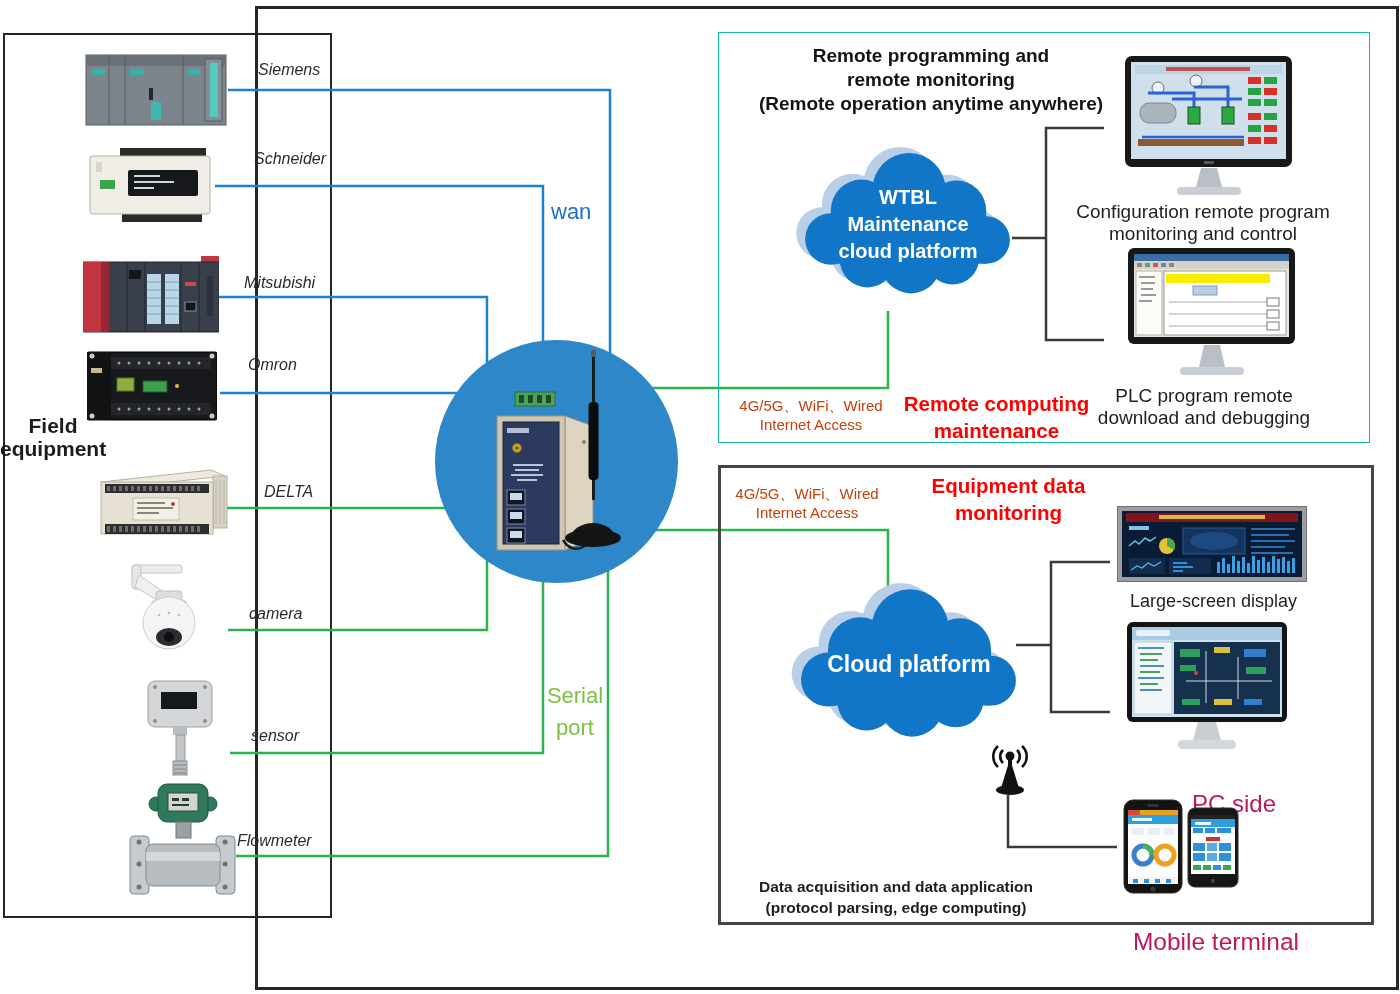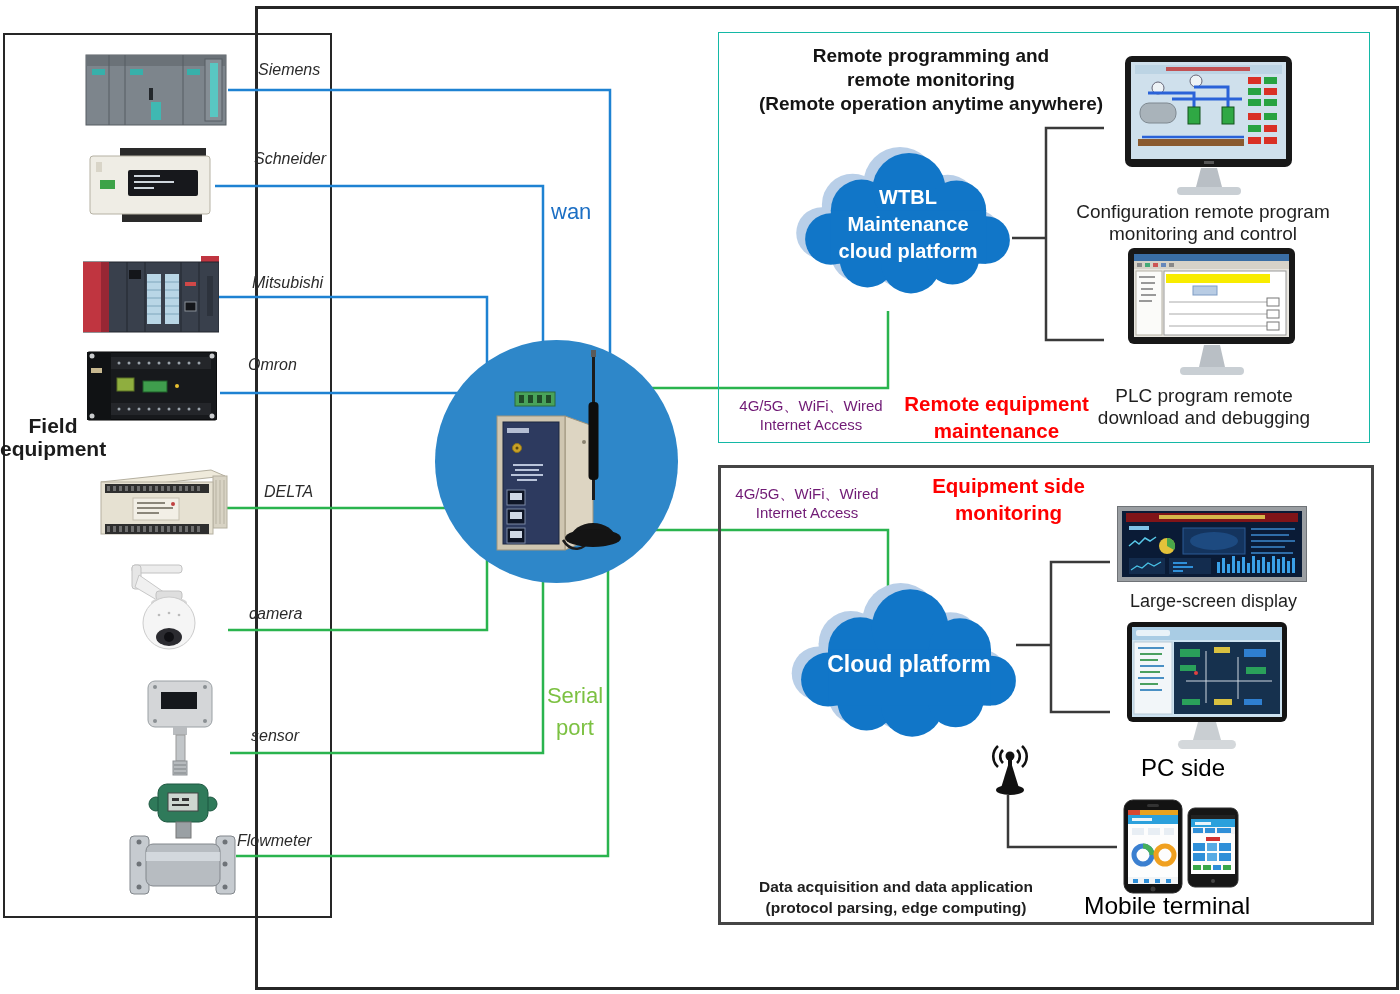--- a/index.html
+++ b/index.html
@@ -20,24 +20,24 @@
                 font-size:22px;color:#7cc142;line-height:32px;}
   .circle{position:absolute;left:435px;top:340px;width:243px;height:243px;border-radius:50%;
           background:#2e87c9;}
   .tb-title{position:absolute;left:12px;top:11px;width:400px;text-align:center;
             font-size:19px;font-weight:bold;color:#141414;line-height:24px;}
   .cloud-wrap{position:absolute;}
   .cloud-text{position:absolute;left:0;top:0;right:0;bottom:0;display:flex;flex-direction:column;
               align-items:center;justify-content:center;color:#fff;font-weight:bold;}
   .ct-1{margin-top:-24px;font-size:20px;line-height:27px;text-align:center;}
   .ct-2{margin-top:-26px;font-size:23px;text-align:center;}
-  .access{position:absolute;text-align:center;font-size:15px;color:#701a75;line-height:19px;}
+  .access{position:absolute;text-align:center;font-size:15px;color:#c2410c;line-height:19px;}
   .highlight{position:absolute;text-align:center;font-size:20.5px;font-weight:bold;color:#f00;line-height:27px;}
   .caption{position:absolute;text-align:center;font-size:19px;color:#1f1f1f;line-height:22px;}
-  .caption-lg{position:absolute;text-align:left;font-size:24px;color:#000000;}
+  .caption-lg{position:absolute;text-align:right;font-size:24px;color:#be185d;margin-top:36px;}
   .footer-note{position:absolute;text-align:center;font-size:15.5px;font-weight:bold;color:#1f1f1f;line-height:21px;}
 </style>
 </head>
 <body>
 
 <div class="canvas">
 
   <div class="box outer-box"></div>
   <div class="box left-box"></div>
 
@@ -65,21 +65,21 @@
     </g>
   </svg>
 
   <div class="field-label">
     <div>Field</div>
     <div>equipment</div>
   </div>
 
   <div class="dev-label" style="left:258px;top:61px;">Siemens</div>
   <div class="dev-label" style="left:254px;top:150px;">Schneider</div>
-  <div class="dev-label" style="left:252px;top:274px;">Mitsubishi</div>
+  <div class="dev-label" style="left:244px;top:274px;">Mitsubishi</div>
   <div class="dev-label" style="left:248px;top:356px;">Omron</div>
   <div class="dev-label" style="left:264px;top:483px;">DELTA</div>
   <div class="dev-label" style="left:249px;top:605px;">camera</div>
   <div class="dev-label" style="left:251px;top:727px;">sensor</div>
   <div class="dev-label" style="left:237px;top:832px;">Flowmeter</div>
 
   <div class="abs" style="left:85px;top:50px;">
     <svg width="142" height="80" viewBox="0 0 142 80">
       <rect x="1" y="5" width="140" height="70" fill="#7d858c" stroke="#565d63"></rect>
       <rect x="1" y="5" width="140" height="11" fill="#6b7278"></rect>
@@ -388,21 +388,21 @@
         <div>cloud platform</div>
       </div>
     </div>
 
     <div class="access" style="left:8px;top:363px;width:168px;">
       <div>4G/5G、WiFi、Wired</div>
       <div>Internet Access</div>
     </div>
 
     <div class="highlight" style="left:170px;top:357px;width:215px;">
-      <div>Remote equipment</div>
+      <div>Remote computing</div>
       <div>maintenance</div>
     </div>
 
     <div class="abs" style="left:405px;top:22px;">
       <svg width="170" height="148" viewBox="0 0 170 148">
         <rect x="1" y="1" width="167" height="111" rx="7" fill="#181818"></rect>
         <rect x="7" y="7" width="155" height="97" fill="#cfe0ec"></rect>
         <rect x="11" y="10" width="147" height="9" fill="#bcd4e4"></rect>
         <rect x="42" y="12" width="84" height="4" fill="#c23b3b" opacity="0.85"></rect>
         <circle cx="34" cy="33" r="6" fill="#eef3f6" stroke="#667"></circle>
@@ -479,21 +479,21 @@
     </div>
   </div>
 
   <div class="box bottom-box">
     <div class="access" style="left:2px;top:16px;width:168px;">
       <div>4G/5G、WiFi、Wired</div>
       <div>Internet Access</div>
     </div>
 
     <div class="highlight" style="left:180px;top:4px;width:215px;">
-      <div>Equipment side</div>
+      <div>Equipment data</div>
       <div>monitoring</div>
     </div>
 
     <div class="cloud-wrap" style="left:68px;top:113px;width:240px;height:192px;">
       <svg width="240" height="192" viewBox="0 0 230 185">
         <g fill="#b9cfe8" transform="translate(-9,-6)">
           <circle cx="68" cy="66" r="31"></circle>
             <circle cx="116" cy="45" r="37"></circle>
             <circle cx="164" cy="66" r="30"></circle>
           <circle cx="37" cy="95" r="26"></circle>

